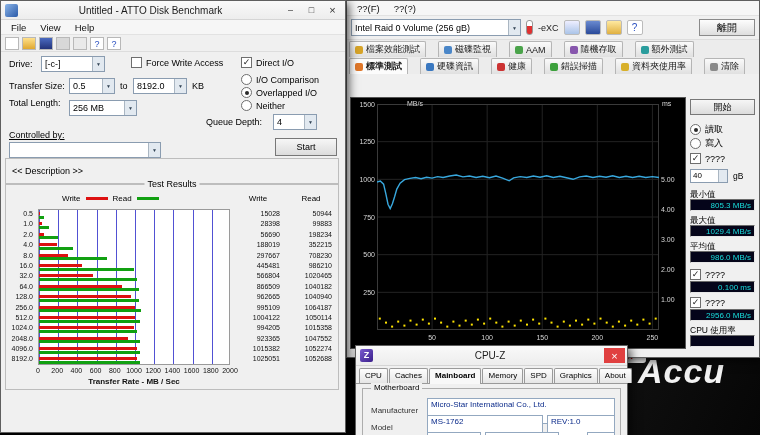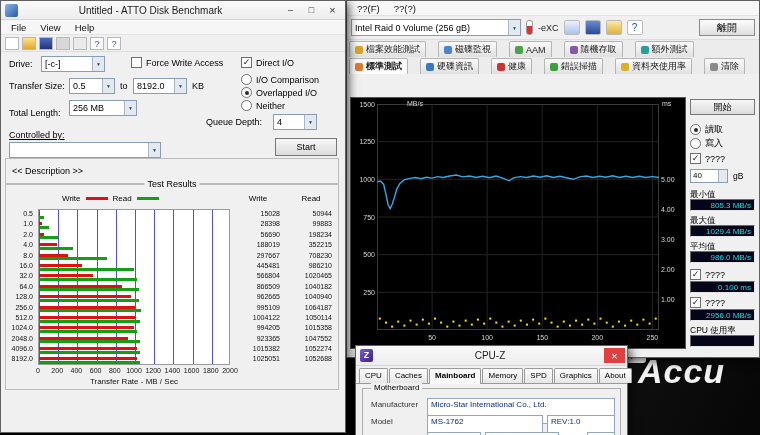--- a/index.html
+++ b/index.html
@@ -84,21 +84,21 @@
   #atto-plot { position:absolute; left:32px; top:24px; width:192px; height:156px; background:#fff;
                border:1px solid #9a9a9a;
                background-image:repeating-linear-gradient(to right,#5151d3 0 1px,transparent 1px 19.2px); }
   .bar-row { position:relative; height:10.4px; }
   .bar { position:absolute; left:0; height:3px; }
   .bar.w { top:2px; } .bar.r { top:5.6px; }
   #atto-wcol { position:absolute; left:226px; top:24px; width:52px; }
   #atto-rcol { position:absolute; left:280px; top:24px; width:50px; }
   .val-lbl { height:10.4px; line-height:10.4px; font-size:7px; text-align:right; padding-right:4px; color:#111; }
   .xtick { position:absolute; top:182px; transform:translateX(-50%); font-size:7px; color:#111; }
-  .axis-title { position:absolute; top:192px; left:32px; width:192px; text-align:center; font-size:8px; color:#111; }
+  .axis-title { position:absolute; top:192px; left:32px; width:192px; text-align:center; font-size:8px; color:#111;font-weight:bold; }
 
   
   .hdtune { left:346px; top:0; width:414px; height:358px; z-index:1; }
   .hdt-toolbar { height:24px; display:flex; align-items:center; gap:5px; padding:0 4px;
                  border-bottom:1px solid #ddd; }
   .thermo { width:7px; height:15px; border:1px solid #999; border-radius:3px;
             background:linear-gradient(#fff 38%, #e03030 38%); }
   .temp-text { font-size:9px; color:#222; }
   .hdt-tbicon { width:16px; height:15px; border:1px solid #bbb; border-radius:2px; }
   .i-copy { background:linear-gradient(#eef,#aac4e8); }
@@ -134,21 +134,21 @@
   
   .cpuz { left:355px; top:345px; width:273px; height:125px; z-index:3; }
   .cpuz .titlebar { height:20px; }
   .cpuz-tabs { display:flex; align-items:flex-end; height:18px; padding:2px 3px 0; background:#f0f0f0;
                border-bottom:1px solid #9a9a9a; }
   .cpuz-tab { font-size:8px; padding:2px 5px 3px; border:1px solid #9a9a9a; border-bottom:none;
               border-radius:2px 2px 0 0; background:linear-gradient(#fdfdfd,#e6e6e6); margin-right:1px;
               white-space:nowrap; }
   .cpuz-tab.active { background:#f8f8f8; position:relative; top:1px; padding-bottom:4px; font-weight:bold; }
   .cpuz-content { position:relative; height:86px; }
-  .flbl { position:absolute; font-size:8px; color:#333; white-space:nowrap; }
+  .flbl { position:absolute; font-size:8px; color:#333; white-space:nowrap;margin-top:6px; }
   .vbox { position:absolute; background:#fff; border:1px solid #93a8c0; color:#0a2a8a; font-size:8px;
           height:26px; line-height:11px; padding:0 3px; white-space:nowrap; overflow:hidden; }
 </style>
 </head>
 <body>
 
 <div class="desktop">
   <div class="msi-badge">msi</div>
   <div class="wall-text">Accu</div>
 </div>
@@ -209,21 +209,21 @@
     </label>
     <label class="rb checked" style="left:240px;top:35px">
       <span class="circ"></span>
       <span>Overlapped I/O</span>
     </label>
     <label class="rb" style="left:240px;top:48px">
       <span class="circ"></span>
       <span>Neither</span>
     </label>
 
-    <span class="lbl" style="left:8px;top:56px">Total Length:</span>
+    <span class="lbl" style="left:8px;top:46px">Total Length:</span>
     <div class="combo abs" style="left:68px;top:48px;width:68px">
       <span class="val">256 MB</span>
       <span class="arrow"></span>
     </div>
 
     <span class="lbl" style="left:205px;top:65px">Queue Depth:</span>
     <div class="combo abs" style="left:272px;top:62px;width:44px">
       <span class="val">4</span>
       <span class="arrow"></span>
     </div>

